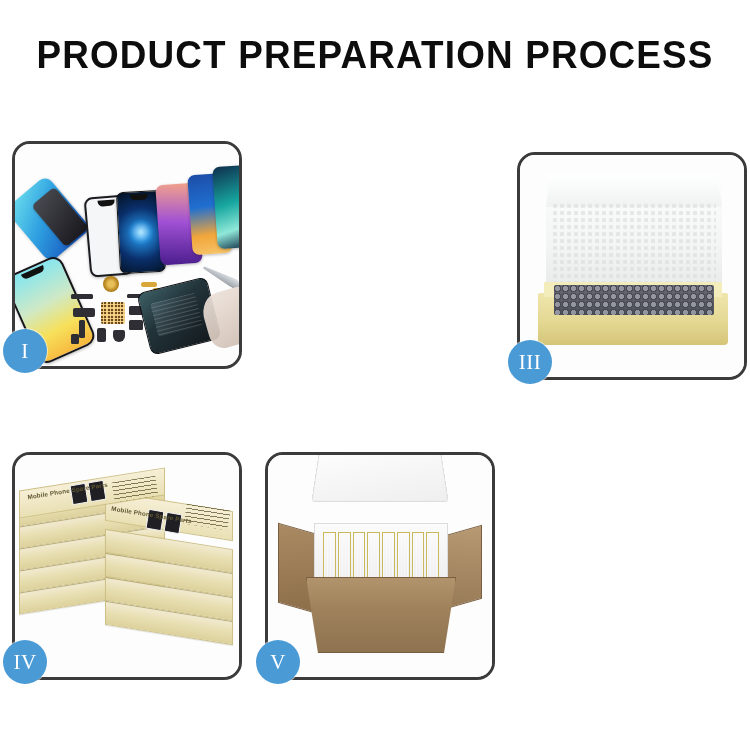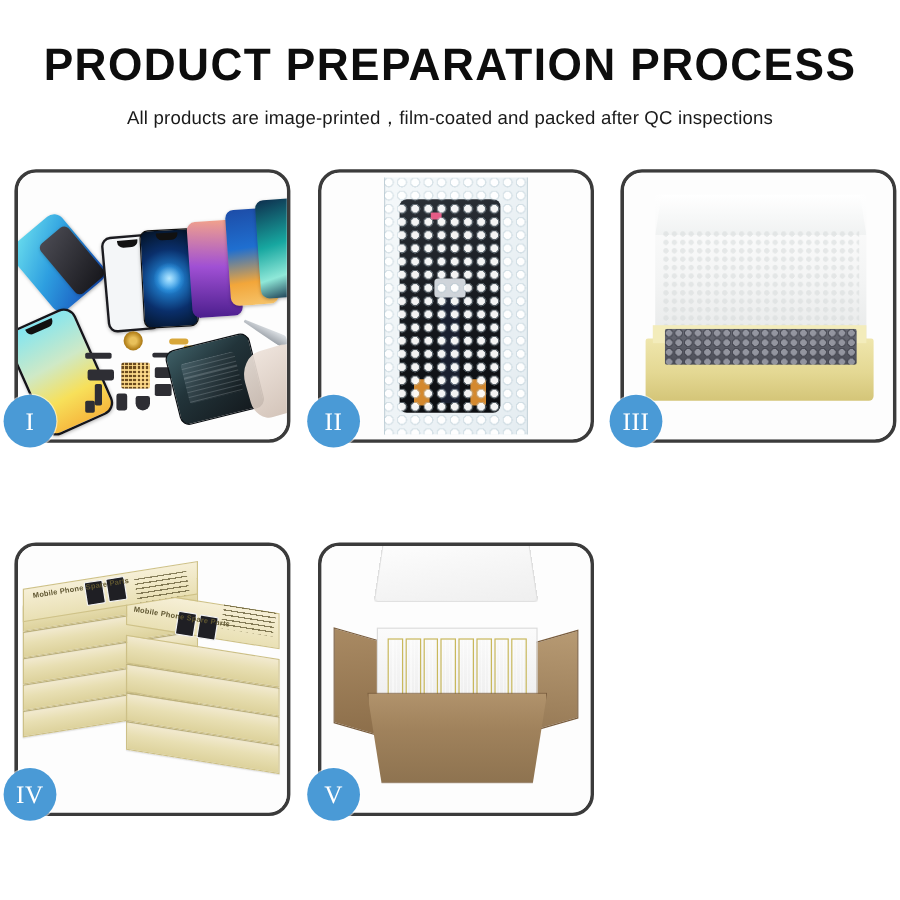--- a/index.html
+++ b/index.html
@@ -45,21 +45,21 @@
   }
   .panel .stage {
     position: absolute; inset: 0;
     border-radius: 15px;
     overflow: hidden;
     background: #fdfdfd;
   }
   
   .p1 { left: 12px;  top: 7px;   width: 224px; height: 222px; }
   .p2 { left: 265px; top: 7px;   width: 224px; height: 222px; }
-  .p3 { left: 517px; top: 7px;   width: 224px; height: 222px; }
+  .p3 { left: 517px; top: 18px;   width: 224px; height: 222px; }
   .p4 { left: 12px;  top: 318px; width: 224px; height: 222px; }
   .p5 { left: 265px; top: 318px; width: 224px; height: 222px; }
   .p6 { left: 517px; top: 318px; width: 224px; height: 222px; }
 
   
   .badge {
     position: absolute;
     left: -12px; bottom: -7px;
     width: 44px; height: 44px;
     border-radius: 50%;
@@ -312,21 +312,20 @@
   .vTape1 { position: absolute; left: 26px; top: 64px; width: 14px; height: 20px; background: rgba(148,121,86,0.75); }
   .vTape2 { position: absolute; left: 30px; top: 136px; width: 14px; height: 18px; background: rgba(148,121,86,0.6); }
 </style>
 </head>
 <body>
 
 <div id="root">
 
   <div class="header">
     <h1 class="title">PRODUCT PREPARATION PROCESS</h1>
-    <p class="subtitle">All products are image-printed，film-coated and packed after QC inspections</p>
   </div>
 
   <div class="grid">
 
     <div class="panel p1">
       <div class="stage">
         <div class="ph a"></div>
         <div class="ph a2"></div>
         <div class="ph b">
             <span class="notch"></span>
@@ -360,35 +359,20 @@
           <div class="pt" style="left:0px; top:58px; width:8px; height:10px;"></div>
         </div>
 
         <div class="backplate"></div>
         <div class="tweezer"></div>
         <div class="hand"></div>
       </div>
       <div class="badge">I</div>
     </div>
 
-    <div class="panel p2">
-      <div class="stage">
-        <div class="bagwrap">
-          <div class="bag"></div>
-          <div class="screenInside">
-            <span class="pinkDot"></span>
-            <span class="scrFlex"></span>
-            <span class="scrTab" style="left:12px; bottom:6px;"></span>
-            <span class="scrTab" style="right:12px; bottom:6px;"></span>
-          </div>
-          <div class="bubbles"></div>
-        </div>
-      </div>
-      <div class="badge">II</div>
-    </div>
 
     <div class="panel p3">
       <div class="stage">
         <div class="boxIII">
           <div class="foamLid">
             <div class="foamTex"></div>
           </div>
           <div class="trayIII">
             <div class="wrapInside"></div>
           </div>

